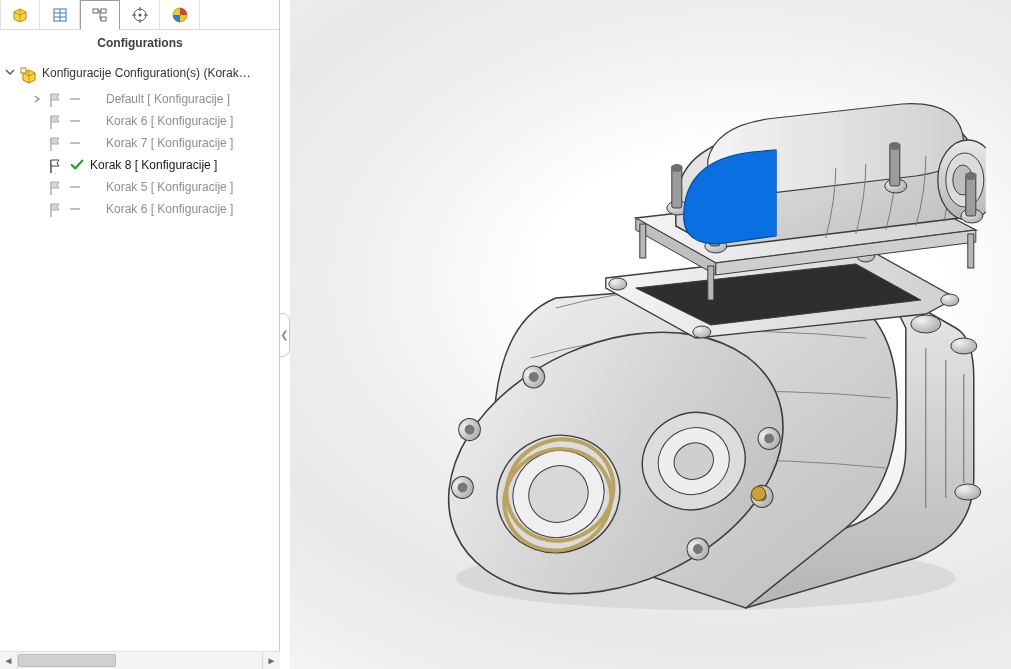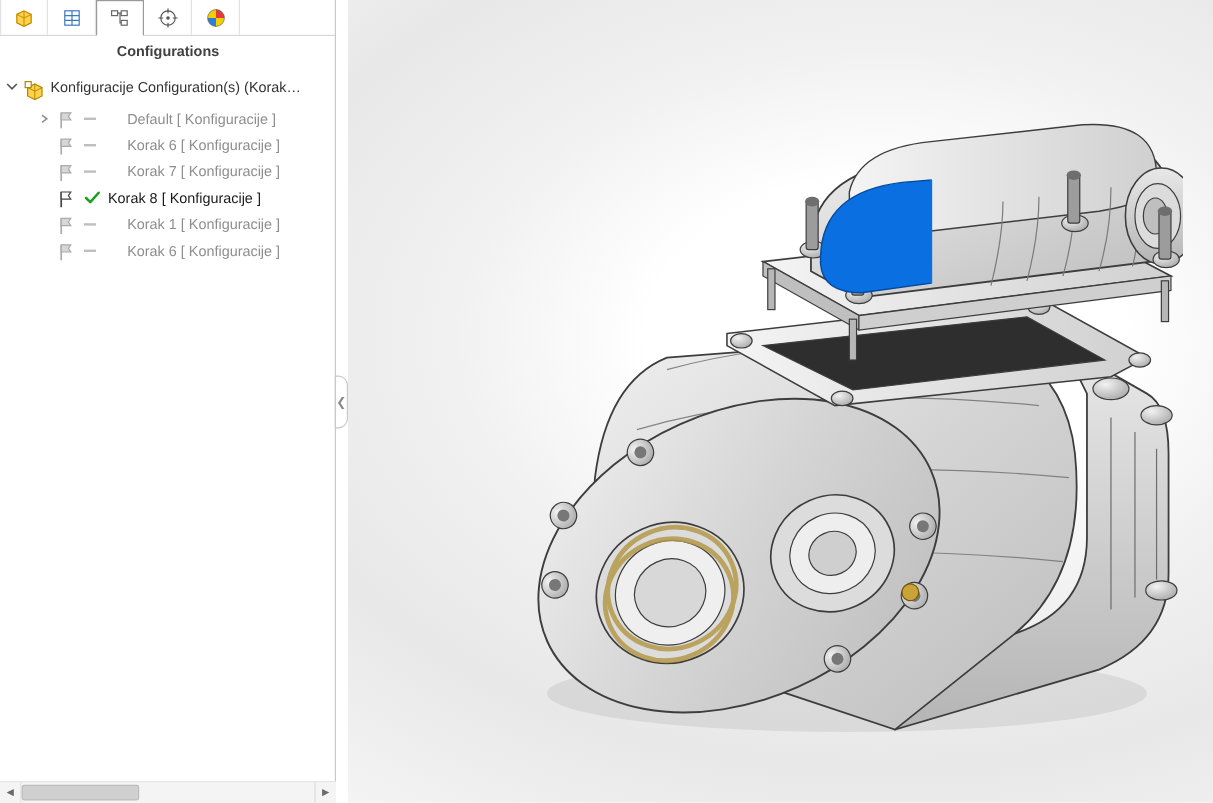--- a/index.html
+++ b/index.html
@@ -343,21 +343,21 @@
           <span>Korak 8 [ Konfiguracije ]</span>
         </div>
 
         <div class="tree-item">
           <span class="expand-caret"></span>
           <svg class="cfg-icon" width="16" height="16" viewBox="0 0 16 16">
               <use href="#ic-cfg"></use>
             </svg>
           <span class="dash"></span>
           <span class="check"></span>
-          <span>Korak 1 [ Konfiguracije ]</span>
+          <span>Korak 5 [ Konfiguracije ]</span>
         </div>
 
         <div class="tree-item">
           <span class="expand-caret"></span>
           <svg class="cfg-icon" width="16" height="16" viewBox="0 0 16 16">
               <use href="#ic-cfg"></use>
             </svg>
           <span class="dash"></span>
           <span class="check"></span>
           <span>Korak 6 [ Konfiguracije ]</span>

